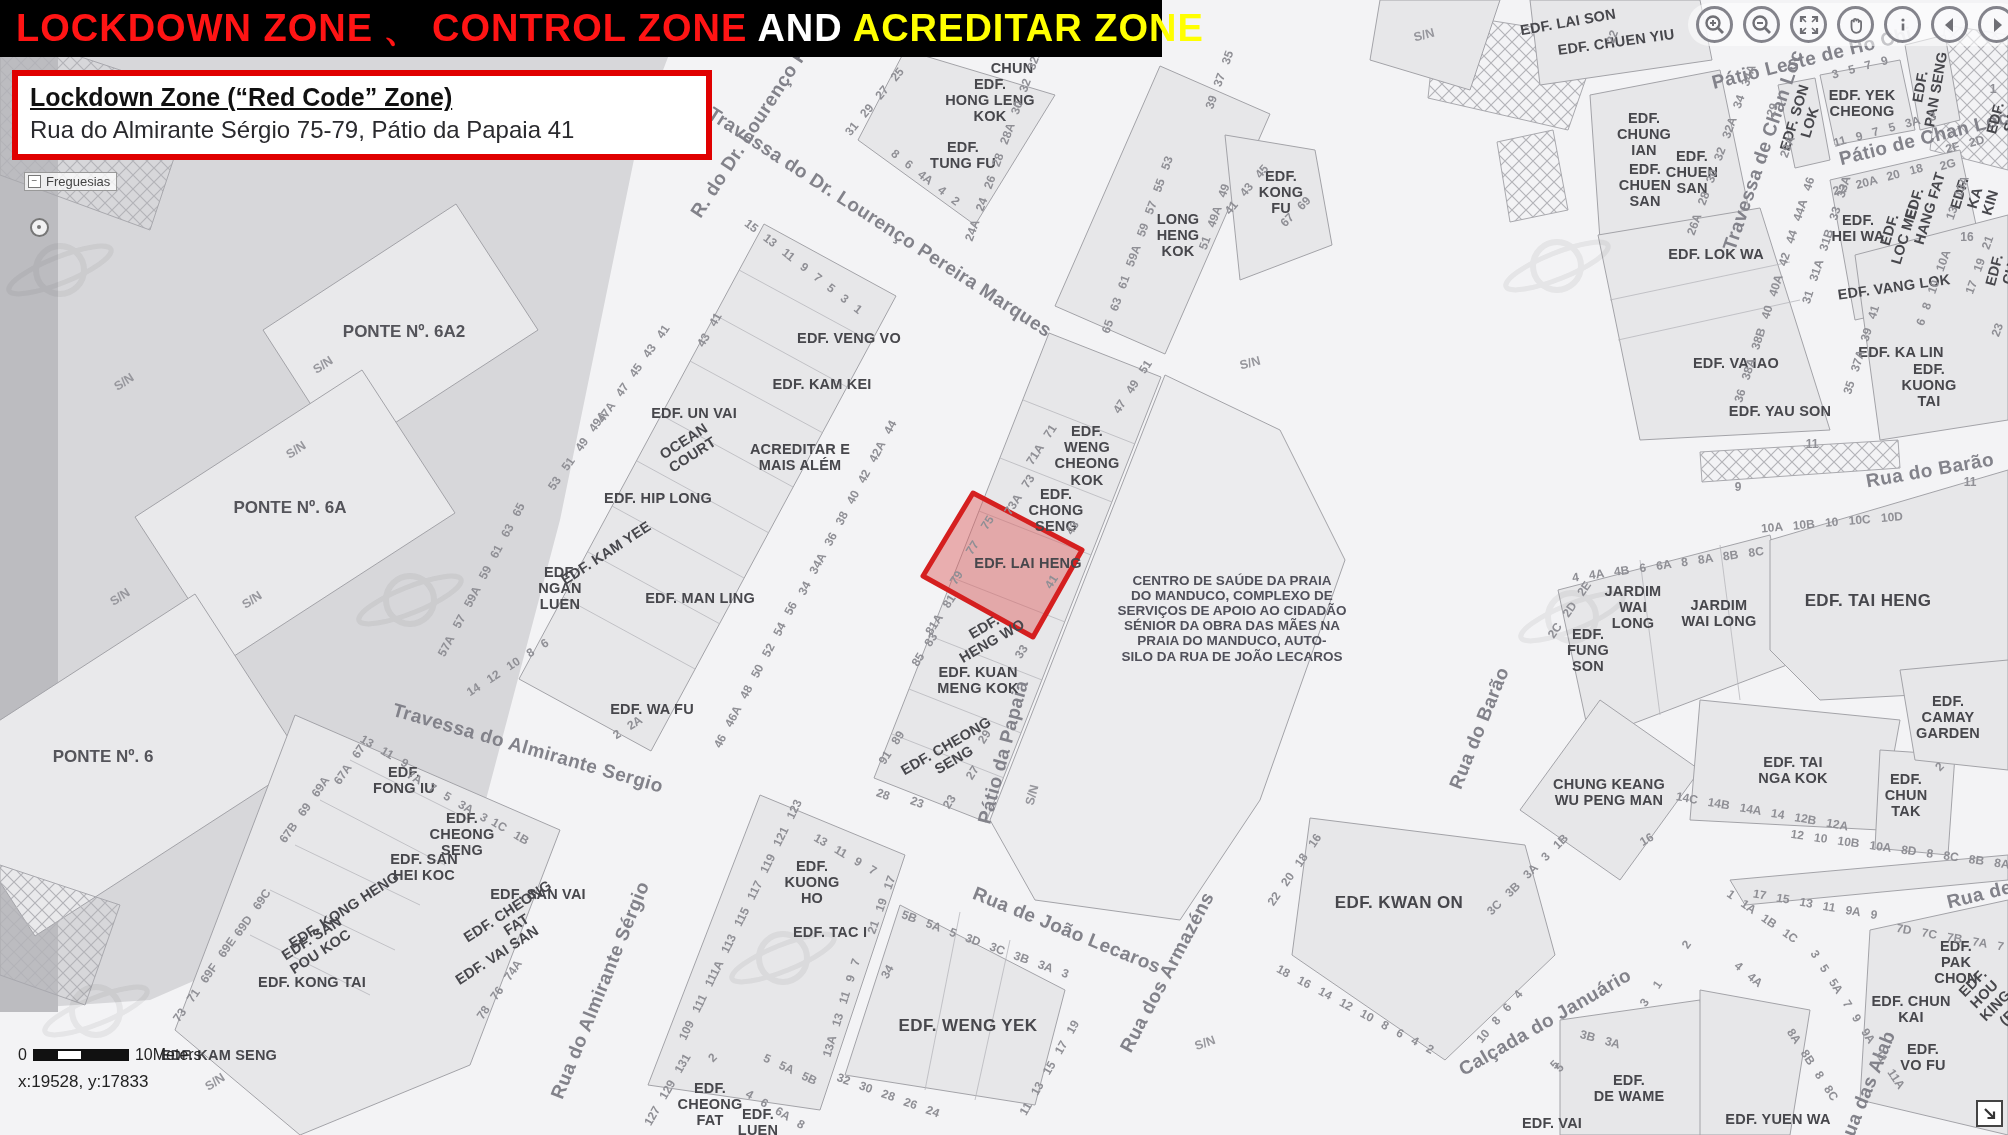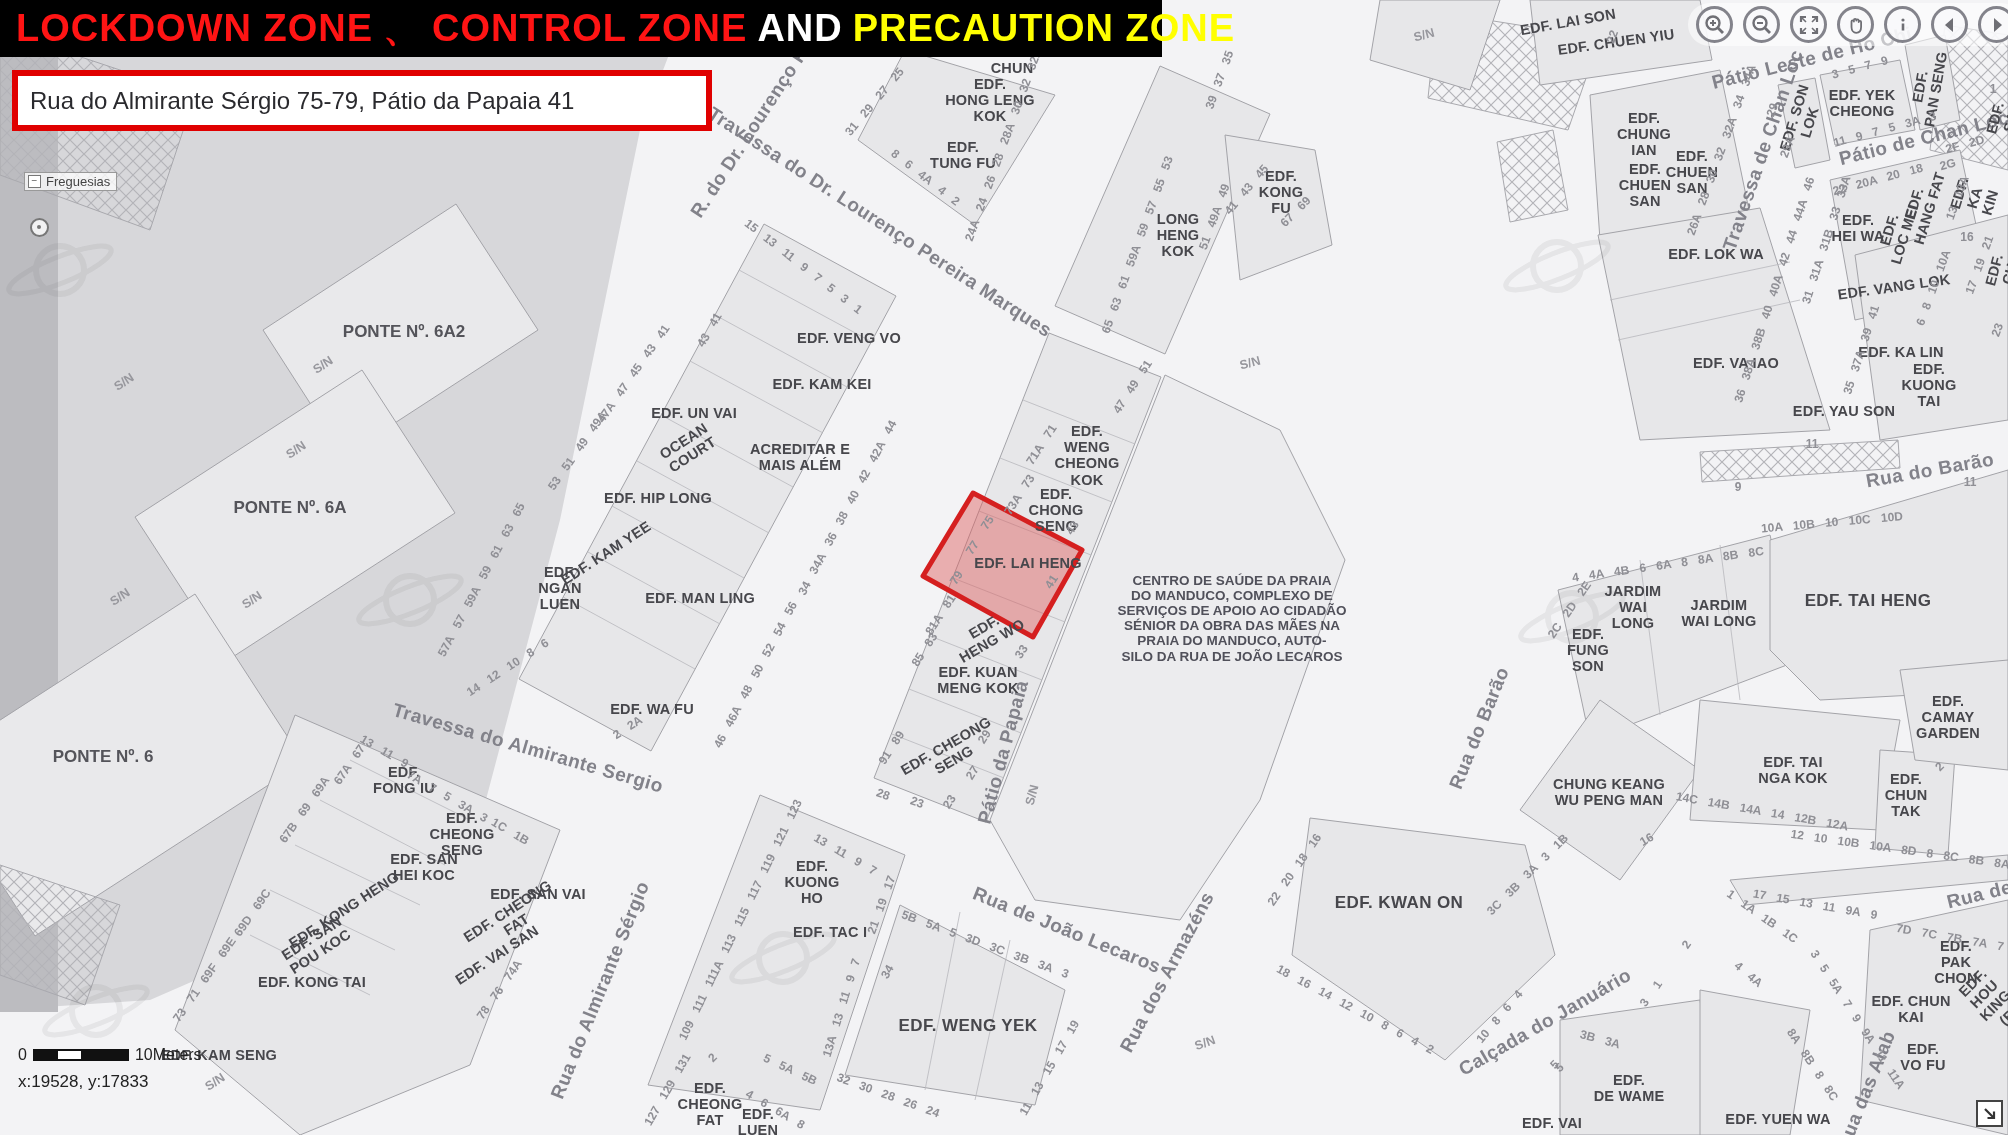--- a/index.html
+++ b/index.html
@@ -279,21 +279,21 @@
 LOC MEI</div>
       <div class="lbl bldg" style="left: 1858px; top: 228px; transform: translate(-50%, -50%) rotate(0deg);">EDF.
 HEI WA</div>
       <div class="lbl bldg" style="left: 1975px; top: 198px; transform: translate(-50%, -50%) rotate(-73deg);">EDF. KA KIN</div>
       <div class="lbl bldg" style="left: 1716px; top: 254px; transform: translate(-50%, -50%) rotate(0deg);">EDF. LOK WA</div>
       <div class="lbl bldg" style="left: 1894px; top: 287px; transform: translate(-50%, -50%) rotate(-8deg);">EDF. VANG LOK</div>
       <div class="lbl bldg" style="left: 1901px; top: 316px; transform: translate(-50%, -50%) rotate(0deg); margin-top: 36px;">EDF. KA LIN</div>
       <div class="lbl bldg" style="left: 1736px; top: 363px; transform: translate(-50%, -50%) rotate(0deg);">EDF. VA IAO</div>
       <div class="lbl bldg" style="left: 1929px; top: 385px; transform: translate(-50%, -50%) rotate(0deg);">EDF.
 KUONG TAI</div>
-      <div class="lbl bldg" style="left: 1844px; top: 411px; transform: translate(-50%, -50%) rotate(0deg);">EDF. YAU SON</div>
+      <div class="lbl bldg" style="left: 1780px; top: 411px; transform: translate(-50%, -50%) rotate(0deg);">EDF. YAU SON</div>
       <div class="lbl bldg" style="left: 2003px; top: 120px; transform: translate(-50%, -50%) rotate(-75deg);">EDF. SA</div>
       <div class="lbl bldg" style="left: 2002px; top: 272px; transform: translate(-50%, -50%) rotate(-75deg);">EDF. CH</div>
       <div class="lbl bldg" style="left: 1633px; top: 607px; transform: translate(-50%, -50%) rotate(0deg);">JARDIM
 WAI
 LONG</div>
       <div class="lbl bldg" style="left: 1719px; top: 613px; transform: translate(-50%, -50%) rotate(0deg);">JARDIM
 WAI LONG</div>
       <div class="lbl bldg-lg" style="left: 1868px; top: 601px; transform: translate(-50%, -50%) rotate(0deg);">EDF. TAI HENG</div>
       <div class="lbl bldg" style="left: 1588px; top: 650px; transform: translate(-50%, -50%) rotate(0deg);">EDF.
 FUNG
@@ -416,24 +416,25 @@
       <div class="lbl num" style="left: 1748px; top: 975px; transform: translate(-50%, -50%) rotate(40deg);">4  4A</div>
       <div class="lbl num" style="left: 1900px; top: 850px; transform: translate(-50%, -50%) rotate(8deg);">12  10  10B  10A  8D  8  8C  8B  8A</div>
       <div class="lbl num" style="left: 1940px; top: 767px; transform: translate(-50%, -50%) rotate(-45deg);">2</div>
     </div>
 
   <div class="banner">
     <span class="red">LOCKDOWN ZONE</span>
     <span class="sep">、</span>
     <span class="red">CONTROL ZONE</span>
     <span class="white">AND</span>
-    <span class="yellow">PRECAUTION ZONE</span>
+    <span class="yellow">ACREDITAR ZONE</span>
   </div>
 
   <div class="info-box">
+    <div class="title">Lockdown Zone (“Red Code” Zone)</div>
     <div class="line">Rua do Almirante Sérgio 75-79, Pátio da Papaia 41</div>
   </div>
 
   <div class="layer-ctl">
     <span class="expander">−</span>
     <span class="txt">Freguesias</span>
   </div>
   <div class="layer-dot"></div>
 
   <div class="toolbar">

